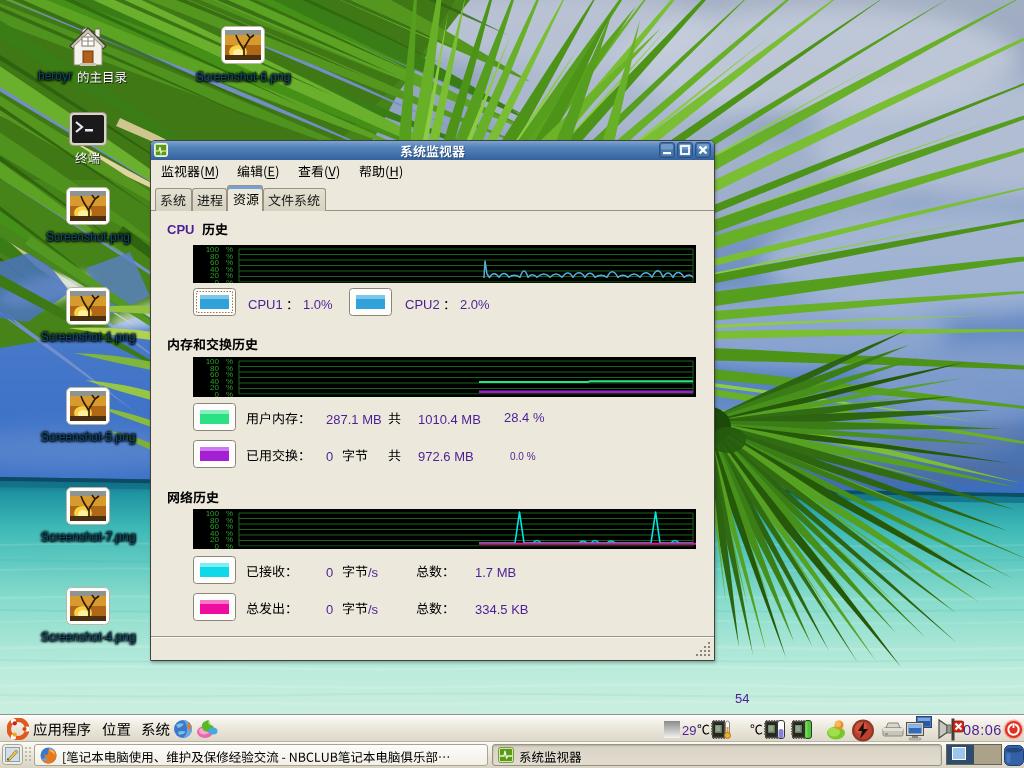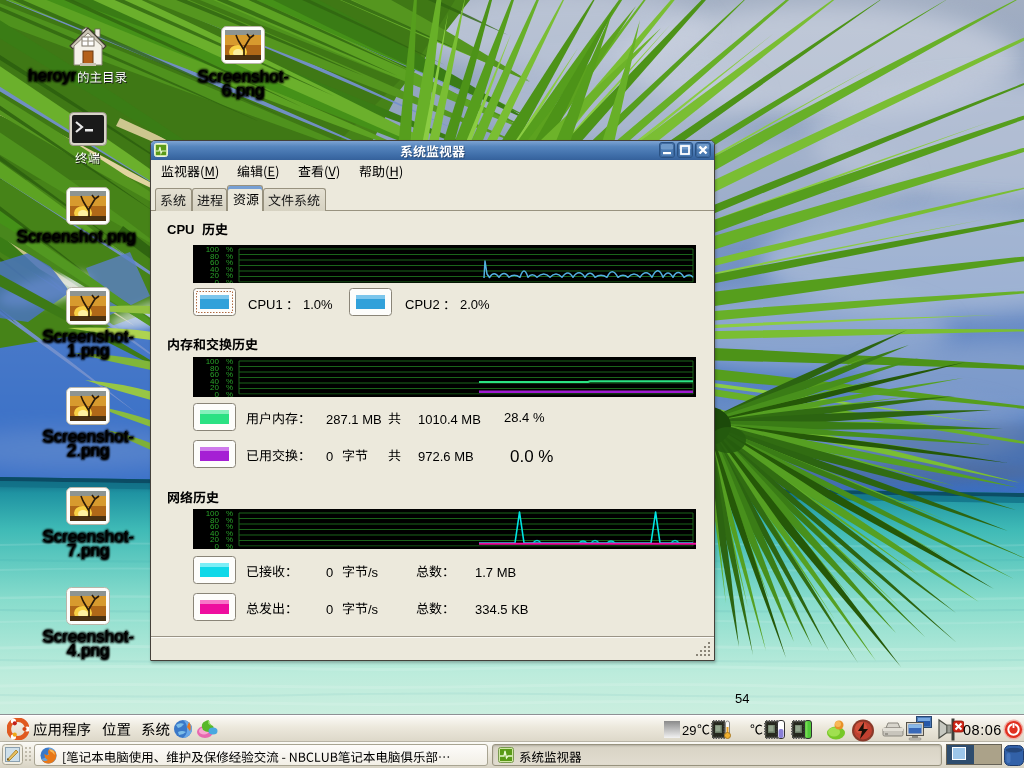--- a/index.html
+++ b/index.html
@@ -1,19 +1,19 @@
 <!DOCTYPE html>
 <html><head><meta charset="utf-8"><title>d</title><style>
 *{margin:0;padding:0;box-sizing:border-box}
 html,body{width:1024px;height:768px;overflow:hidden}
 body{font-family:"Liberation Sans",sans-serif;position:relative;background:#9fb4c8}
 .ab{position:absolute}
 .ct{position:absolute;overflow:visible}
-.lt{position:absolute;white-space:pre;color:#000000;font-size:13px;line-height:17px}
-.dlab{position:absolute;color:#000000;font-size:17px;line-height:14px;text-align:center;
+.lt{position:absolute;white-space:pre;color:#4c1d95;font-size:13px;line-height:17px}
+.dlab{position:absolute;color:#0c4a6e;font-size:12px;line-height:14px;text-align:center;
  text-shadow:1px 1px 2px #000,-1px 1px 2px #000,1px -1px 2px #000,0 0 3px #000}
 </style></head>
 <body>
 <svg width="0" height="0" style="position:absolute">
     <defs>
       <path id="g0" d="M131 679H435V25H131V93H366V612H131ZM87 679H156V-54H87ZM126 401H402V335H126ZM240 842 321 828Q306 781 288 733Q271 685 256 651L195 666Q204 691 212 722Q221 753 228 785Q236 817 240 842ZM578 682H885V613H578ZM858 682H929Q929 682 929 675Q929 668 929 658Q929 649 928 644Q922 472 916 353Q911 234 903 158Q895 83 884 41Q874 -1 859 -19Q842 -41 824 -50Q805 -58 778 -61Q753 -63 712 -62Q672 -62 629 -59Q628 -43 622 -22Q615 -1 604 13Q654 9 694 8Q735 7 753 7Q768 7 778 10Q787 14 796 24Q808 37 818 78Q827 118 834 193Q841 268 847 385Q853 501 858 666ZM598 844 670 828Q652 753 627 682Q601 610 571 547Q540 484 506 436Q499 442 488 450Q476 459 464 467Q452 474 443 479Q478 524 507 582Q536 641 559 708Q582 775 598 844ZM552 423 611 456Q639 421 669 379Q700 337 726 298Q753 259 769 229L705 189Q690 220 665 260Q639 301 609 343Q580 386 552 423Z"></path>
       <path id="g1" d="M103 640H897V567H103ZM149 347H856V274H149ZM56 27H948V-46H56ZM459 581H540V-11H459ZM374 795 435 836Q467 814 503 785Q538 756 569 727Q600 699 620 675L555 628Q537 651 507 681Q476 710 442 741Q407 771 374 795Z"></path>
       <path id="g2" d="M210 542H788V470H210ZM210 305H788V233H210ZM210 67H788V-6H210ZM158 778H837V-74H759V704H233V-74H158Z"></path>
       <path id="g3" d="M67 462H940V395H67ZM461 427H537V1Q537 -31 528 -47Q519 -63 495 -71Q472 -78 433 -80Q394 -82 335 -82Q332 -67 324 -49Q317 -30 309 -16Q339 -17 366 -17Q392 -18 412 -18Q432 -17 440 -17Q452 -16 456 -12Q461 -8 461 2ZM528 385Q565 299 626 227Q688 156 771 104Q854 52 953 25Q945 17 936 6Q926 -5 918 -18Q909 -30 904 -40Q802 -8 719 50Q635 108 572 188Q509 269 468 366ZM810 370 874 323Q840 295 801 265Q762 235 724 209Q685 182 651 162L600 204Q633 225 672 254Q710 282 747 313Q783 344 810 370ZM134 317 185 363Q217 346 252 324Q287 302 318 280Q350 257 369 238L316 185Q298 205 267 229Q236 252 202 276Q167 299 134 317ZM68 54Q119 74 188 101Q257 128 334 159Q410 190 486 222L501 158Q433 128 363 97Q293 66 228 38Q163 11 108 -13ZM164 623H763V554H164ZM741 784H750L763 788L822 784Q822 730 818 667Q815 604 811 541Q806 478 801 423L723 426Q727 468 730 516Q733 564 736 612Q738 660 739 702Q741 745 741 774ZM134 784H763V715H134Z"></path>
       <path id="g4" d="M63 184Q62 191 57 204Q53 217 48 230Q44 244 39 253Q56 256 74 273Q93 290 117 318Q129 331 153 362Q177 392 208 435Q238 477 269 526Q301 576 327 626L390 588Q329 487 258 391Q186 295 112 223V222Q112 222 105 218Q98 214 88 208Q78 203 71 196Q63 190 63 184ZM63 184 60 245 98 269 376 308Q376 293 376 275Q377 256 379 244Q282 228 223 219Q164 209 132 203Q100 197 86 192Q71 188 63 184ZM56 424Q54 432 50 446Q46 459 41 473Q36 486 31 496Q45 499 59 516Q73 532 89 558Q97 570 114 599Q131 628 151 667Q171 706 191 751Q210 796 227 841L299 812Q273 749 241 687Q209 625 175 568Q141 512 106 466V465Q106 465 98 460Q91 456 81 450Q71 444 63 437Q56 430 56 424ZM56 424 55 478 91 501 300 520Q297 506 295 488Q294 470 294 459Q223 451 179 446Q135 441 111 437Q86 433 74 430Q63 427 56 424ZM35 53Q81 60 139 71Q197 81 262 94Q328 107 393 119L399 53Q306 33 213 14Q121 -5 48 -20ZM565 264 609 313Q646 299 685 280Q725 262 760 242Q795 222 819 204L774 151Q750 169 715 190Q680 210 641 230Q602 250 565 264ZM454 79 499 133Q549 119 604 101Q658 83 711 62Q764 42 811 21Q857 0 891 -19L847 -79Q802 -53 736 -23Q670 7 596 34Q523 61 454 79ZM583 840 661 827Q624 746 566 661Q509 577 423 506Q418 514 408 524Q398 534 388 542Q378 551 369 556Q422 598 463 646Q504 695 534 745Q564 796 583 840ZM574 736H846V669H541ZM824 736H840L853 739L900 711Q855 605 781 520Q706 435 615 372Q524 309 428 269Q423 278 415 290Q407 301 398 313Q389 324 380 331Q474 365 562 422Q650 479 718 555Q787 631 824 721ZM561 678Q602 604 666 535Q731 467 812 414Q892 361 977 331Q969 323 959 312Q950 301 941 290Q933 278 927 268Q840 303 759 362Q678 420 612 495Q545 571 499 655Z"></path>
@@ -386,21 +386,21 @@
 <g>
       <rect x="4" y="4" width="36" height="30" fill="#b06818"></rect>
 <rect x="4" y="4" width="36" height="6" fill="#8d9491"></rect>
 <rect x="4" y="9" width="36" height="10" fill="#d79a2e"></rect>
 <ellipse cx="17" cy="26" rx="9" ry="7" fill="#f8d043"></ellipse>
 <ellipse cx="17" cy="27" rx="5" ry="4" fill="#fdf0a0"></ellipse>
 <rect x="4" y="29" width="36" height="5" fill="#4a3010"></rect>
 <path d="M23 30 L23 22 M23 24 L17 14 M23 22 L29 12 M29 12 L26 8 M29 12 L33 9 M17 14 L15 9" stroke="#2a1a08" stroke-width="1.6" fill="none"></path>
 </g>
   </svg>
-<div class="dlab" style="left:16px;top:230px;width:120px">Screenshot.png</div>
+<div class="dlab" style="left:28px;top:230px;width:120px">Screenshot.png</div>
 <svg class="ab" style="left:66px;top:287px" width="44" height="38">
 <rect x="0.5" y="0.5" width="43" height="37" rx="5" fill="#fdfdfb" stroke="#b9b5a8"></rect>
 <g>
       <rect x="4" y="4" width="36" height="30" fill="#b06818"></rect>
 <rect x="4" y="4" width="36" height="6" fill="#8d9491"></rect>
 <rect x="4" y="9" width="36" height="10" fill="#d79a2e"></rect>
 <ellipse cx="17" cy="26" rx="9" ry="7" fill="#f8d043"></ellipse>
 <ellipse cx="17" cy="27" rx="5" ry="4" fill="#fdf0a0"></ellipse>
 <rect x="4" y="29" width="36" height="5" fill="#4a3010"></rect>
 <path d="M23 30 L23 22 M23 24 L17 14 M23 22 L29 12 M29 12 L26 8 M29 12 L33 9 M17 14 L15 9" stroke="#2a1a08" stroke-width="1.6" fill="none"></path>
@@ -412,21 +412,21 @@
 <g>
       <rect x="4" y="4" width="36" height="30" fill="#b06818"></rect>
 <rect x="4" y="4" width="36" height="6" fill="#8d9491"></rect>
 <rect x="4" y="9" width="36" height="10" fill="#d79a2e"></rect>
 <ellipse cx="17" cy="26" rx="9" ry="7" fill="#f8d043"></ellipse>
 <ellipse cx="17" cy="27" rx="5" ry="4" fill="#fdf0a0"></ellipse>
 <rect x="4" y="29" width="36" height="5" fill="#4a3010"></rect>
 <path d="M23 30 L23 22 M23 24 L17 14 M23 22 L29 12 M29 12 L26 8 M29 12 L33 9 M17 14 L15 9" stroke="#2a1a08" stroke-width="1.6" fill="none"></path>
 </g>
   </svg>
-<div class="dlab" style="left:28px;top:430px;width:120px">Screenshot-2.png</div>
+<div class="dlab" style="left:28px;top:430px;width:120px">Screenshot-5.png</div>
 <svg class="ab" style="left:66px;top:487px" width="44" height="38">
 <rect x="0.5" y="0.5" width="43" height="37" rx="5" fill="#fdfdfb" stroke="#b9b5a8"></rect>
 <g>
       <rect x="4" y="4" width="36" height="30" fill="#b06818"></rect>
 <rect x="4" y="4" width="36" height="6" fill="#8d9491"></rect>
 <rect x="4" y="9" width="36" height="10" fill="#d79a2e"></rect>
 <ellipse cx="17" cy="26" rx="9" ry="7" fill="#f8d043"></ellipse>
 <ellipse cx="17" cy="27" rx="5" ry="4" fill="#fdf0a0"></ellipse>
 <rect x="4" y="29" width="36" height="5" fill="#4a3010"></rect>
 <path d="M23 30 L23 22 M23 24 L17 14 M23 22 L29 12 M29 12 L26 8 M29 12 L33 9 M17 14 L15 9" stroke="#2a1a08" stroke-width="1.6" fill="none"></path>
@@ -698,21 +698,21 @@
   </svg>
 <span class="lt" style="left:326px;top:448px;font-size:13px">0</span>
 <svg class="ct " style="left:342px;top:447px" width="26" height="18">
     <use href="#g52" fill="#000" transform="translate(0.0,13.3) scale(0.01300,-0.01300)"></use>
     <use href="#g53" fill="#000" transform="translate(13.0,13.3) scale(0.01300,-0.01300)"></use>
   </svg>
 <svg class="ct " style="left:388px;top:447px" width="13" height="18">
     <use href="#g48" fill="#000" transform="translate(0.0,13.3) scale(0.01300,-0.01300)"></use>
   </svg>
 <span class="lt" style="left:418px;top:448px;font-size:13px">972.6 MB</span>
-<span class="lt" style="left:510px;top:448px;font-size:17px">0.0 %</span>
+<span class="lt" style="left:510px;top:448px;font-size:10px">0.0 %</span>
 <svg class="ab" style="left:193px;top:556px" width="44" height="29">
 <rect x="0.5" y="0.5" width="42" height="27" rx="3" fill="#fdfdfb" stroke="#8a8578"></rect>
 <rect x="7" y="7" width="29" height="14" fill="#0fd8e8"></rect>
 <rect x="7" y="7" width="29" height="4" fill="#7ceef6"></rect>
 </svg>
 <svg class="ct " style="left:246px;top:563px" width="52" height="18">
     <use href="#g49" fill="#000" transform="translate(0.0,13.3) scale(0.01300,-0.01300)"></use>
     <use href="#g54" fill="#000" transform="translate(13.0,13.3) scale(0.01300,-0.01300)"></use>
     <use href="#g55" fill="#000" transform="translate(26.0,13.3) scale(0.01300,-0.01300)"></use>
     <use href="#g43" fill="#000" transform="translate(39.0,13.3) scale(0.01300,-0.01300)"></use>

